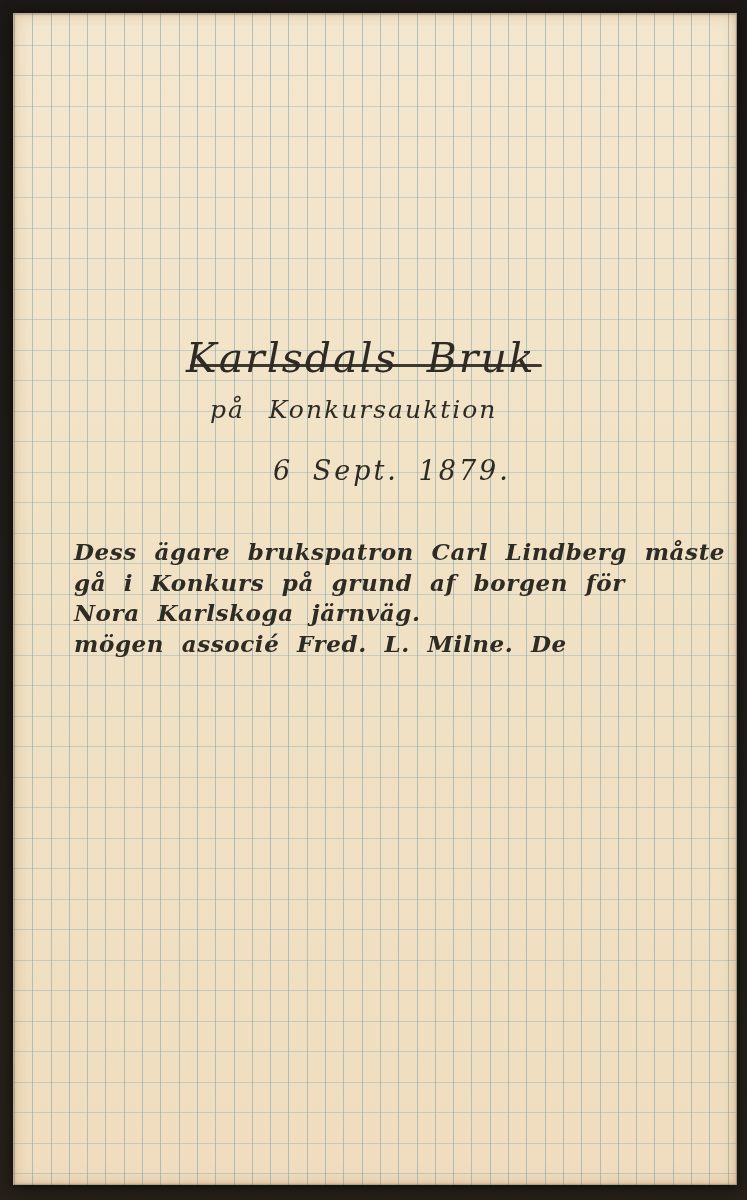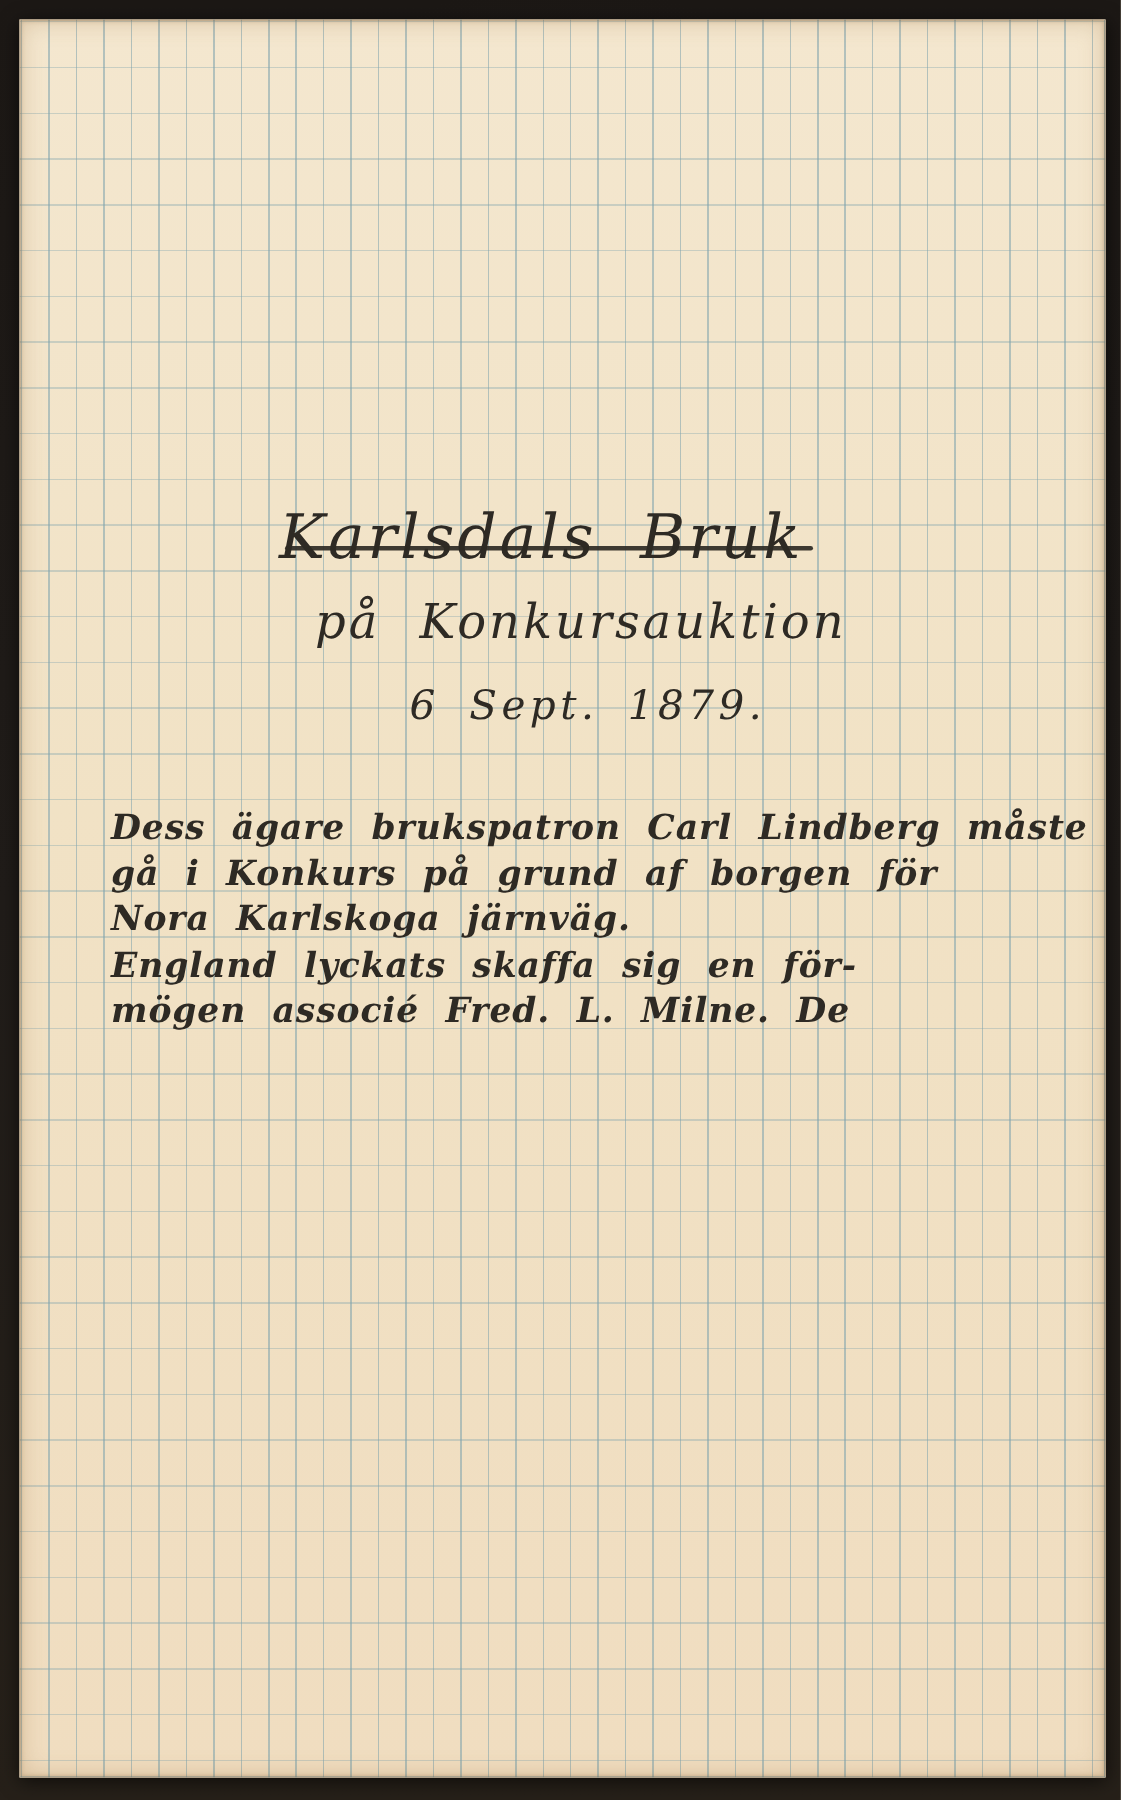--- a/index.html
+++ b/index.html
@@ -74,21 +74,21 @@
     width: 352px;
     height: 3px;
     background: var(--ink, #2e2a24);
     opacity: 0.92;
     border-radius: 2px;
   }
 
   .doc-subtitle {
     left: 196px;
     top: 381px;
-    font-size: 32px;
+    font-size: 25px;
     letter-spacing: 2px;
     word-spacing: 14px;
     text-align: right;
   }
 
   .doc-date {
     left: 259px;
     top: 441px;
     font-size: 27px;
     letter-spacing: 3px;
@@ -125,18 +125,17 @@
     <div class="title-underline"></div>
 
     <div class="hand doc-subtitle">på Konkursauktion</div>
 
     <div class="hand doc-date">6 Sept. 1879.</div>
 
     <div class="doc-body">
       <div class="body-line">Dess ägare brukspatron Carl Lindberg måste</div>
       <div class="body-line">gå i Konkurs på grund af borgen för</div>
       <div class="body-line">Nora Karlskoga järnväg.</div>
-      <div class="body-line">England lyckats skaffa sig en för-</div>
       <div class="body-line">mögen associé Fred. L. Milne. De</div>
     </div>
 
   </div>
 </div>
 
 </body></html>

